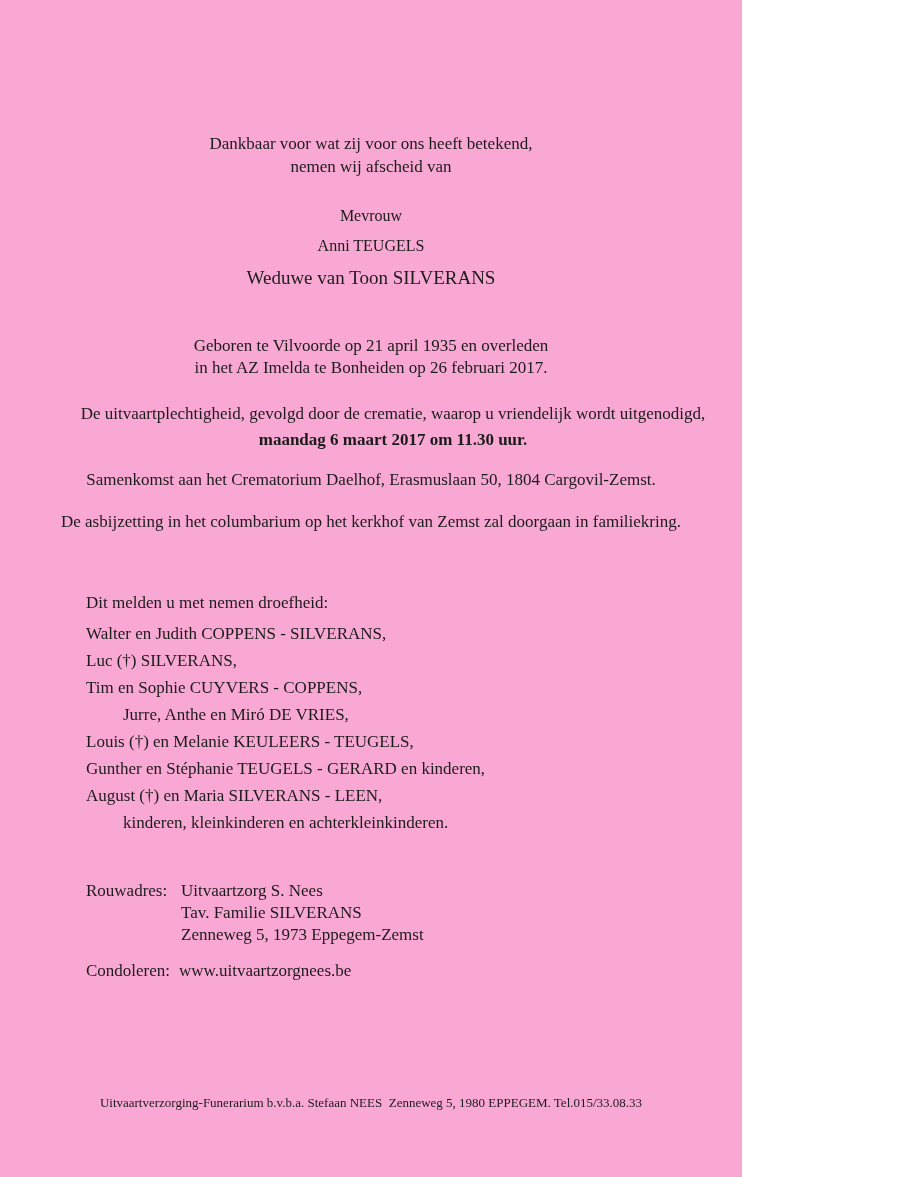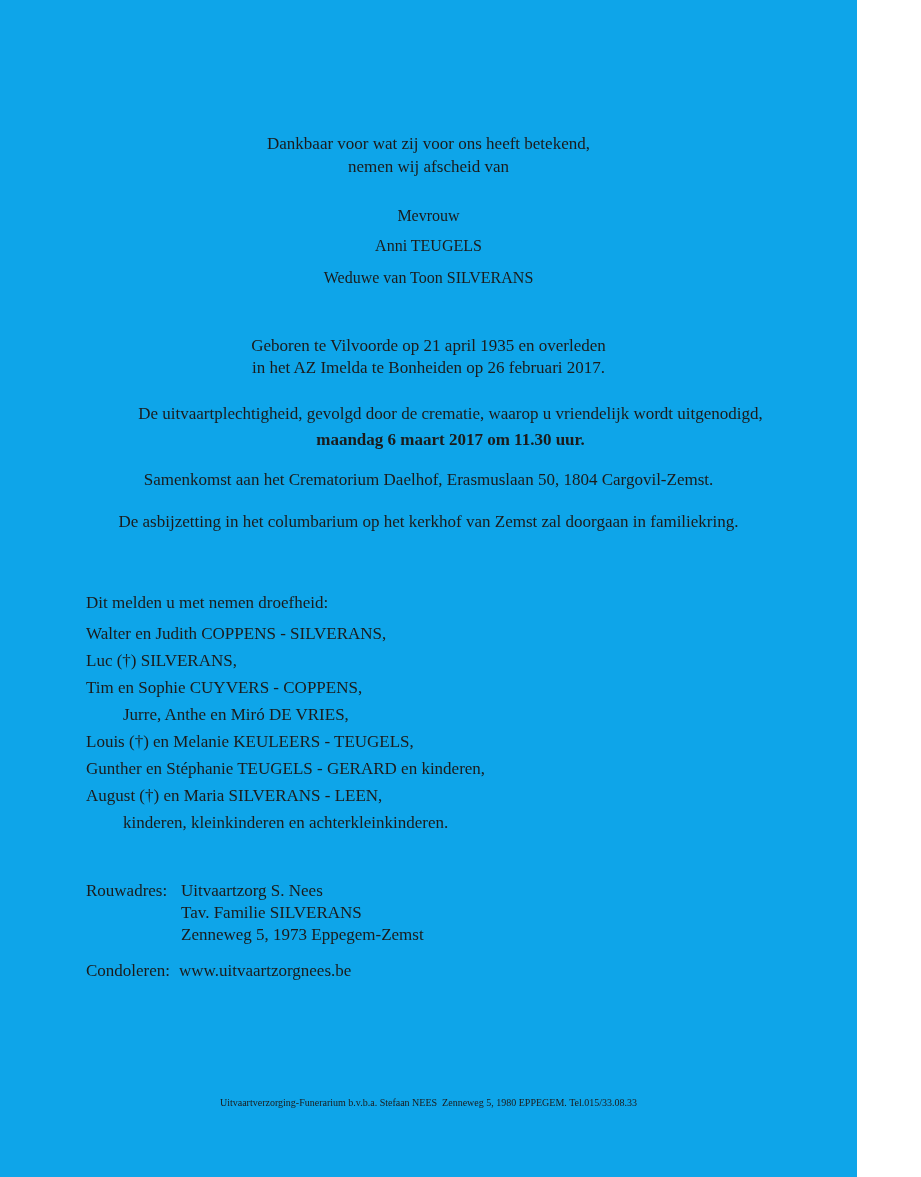--- a/index.html
+++ b/index.html
@@ -2,23 +2,23 @@
 <html><head>
 <meta charset="utf-8">
 <style>
   html, body {
     margin: 0;
     padding: 0;
     background: #ffffff;
   }
   .page {
     position: relative;
-    width: 857px;
+    width: 742px;
     height: 1177px;
-    background: #0ea5e9;
+    background: #f9a8d4;
     color: #1b1b1b;
     font-family: "Liberation Serif", serif;
     font-size: 17px;
     overflow: hidden;
   }
   .centered { text-align: center; }
   .left-col { margin-left: 86px; }
 
   .intro {
     padding-top: 132px;
@@ -26,21 +26,21 @@
   }
   .title-block {
     margin-top: 23px;
     line-height: 30px;
   }
   .deceased-title, .deceased-name {
     font-size: 16px;
   }
   .deceased-subtitle {
     margin-top: 4px;
-    font-size: 16px;
+    font-size: 19px;
     line-height: 26px;
   }
   .life-dates {
     margin-top: 44px;
     line-height: 22px;
   }
   .ceremony {
     margin-top: 22px;
     line-height: 26px;
     padding-left: 44px;
@@ -79,21 +79,21 @@
     line-height: 22px;
     display: flex;
   }
   .condolences .address-label { width: 93px; flex: 0 0 93px; }
   .footer {
     position: absolute;
     top: 1095px;
     left: 0;
     right: 0;
     text-align: center;
-    font-size: 10px;
+    font-size: 13px;
     line-height: 16px;
     white-space: pre-wrap;
   }
 </style>
 </head>
 <body>
 
 <div class="page">
 
   <div class="intro centered">

